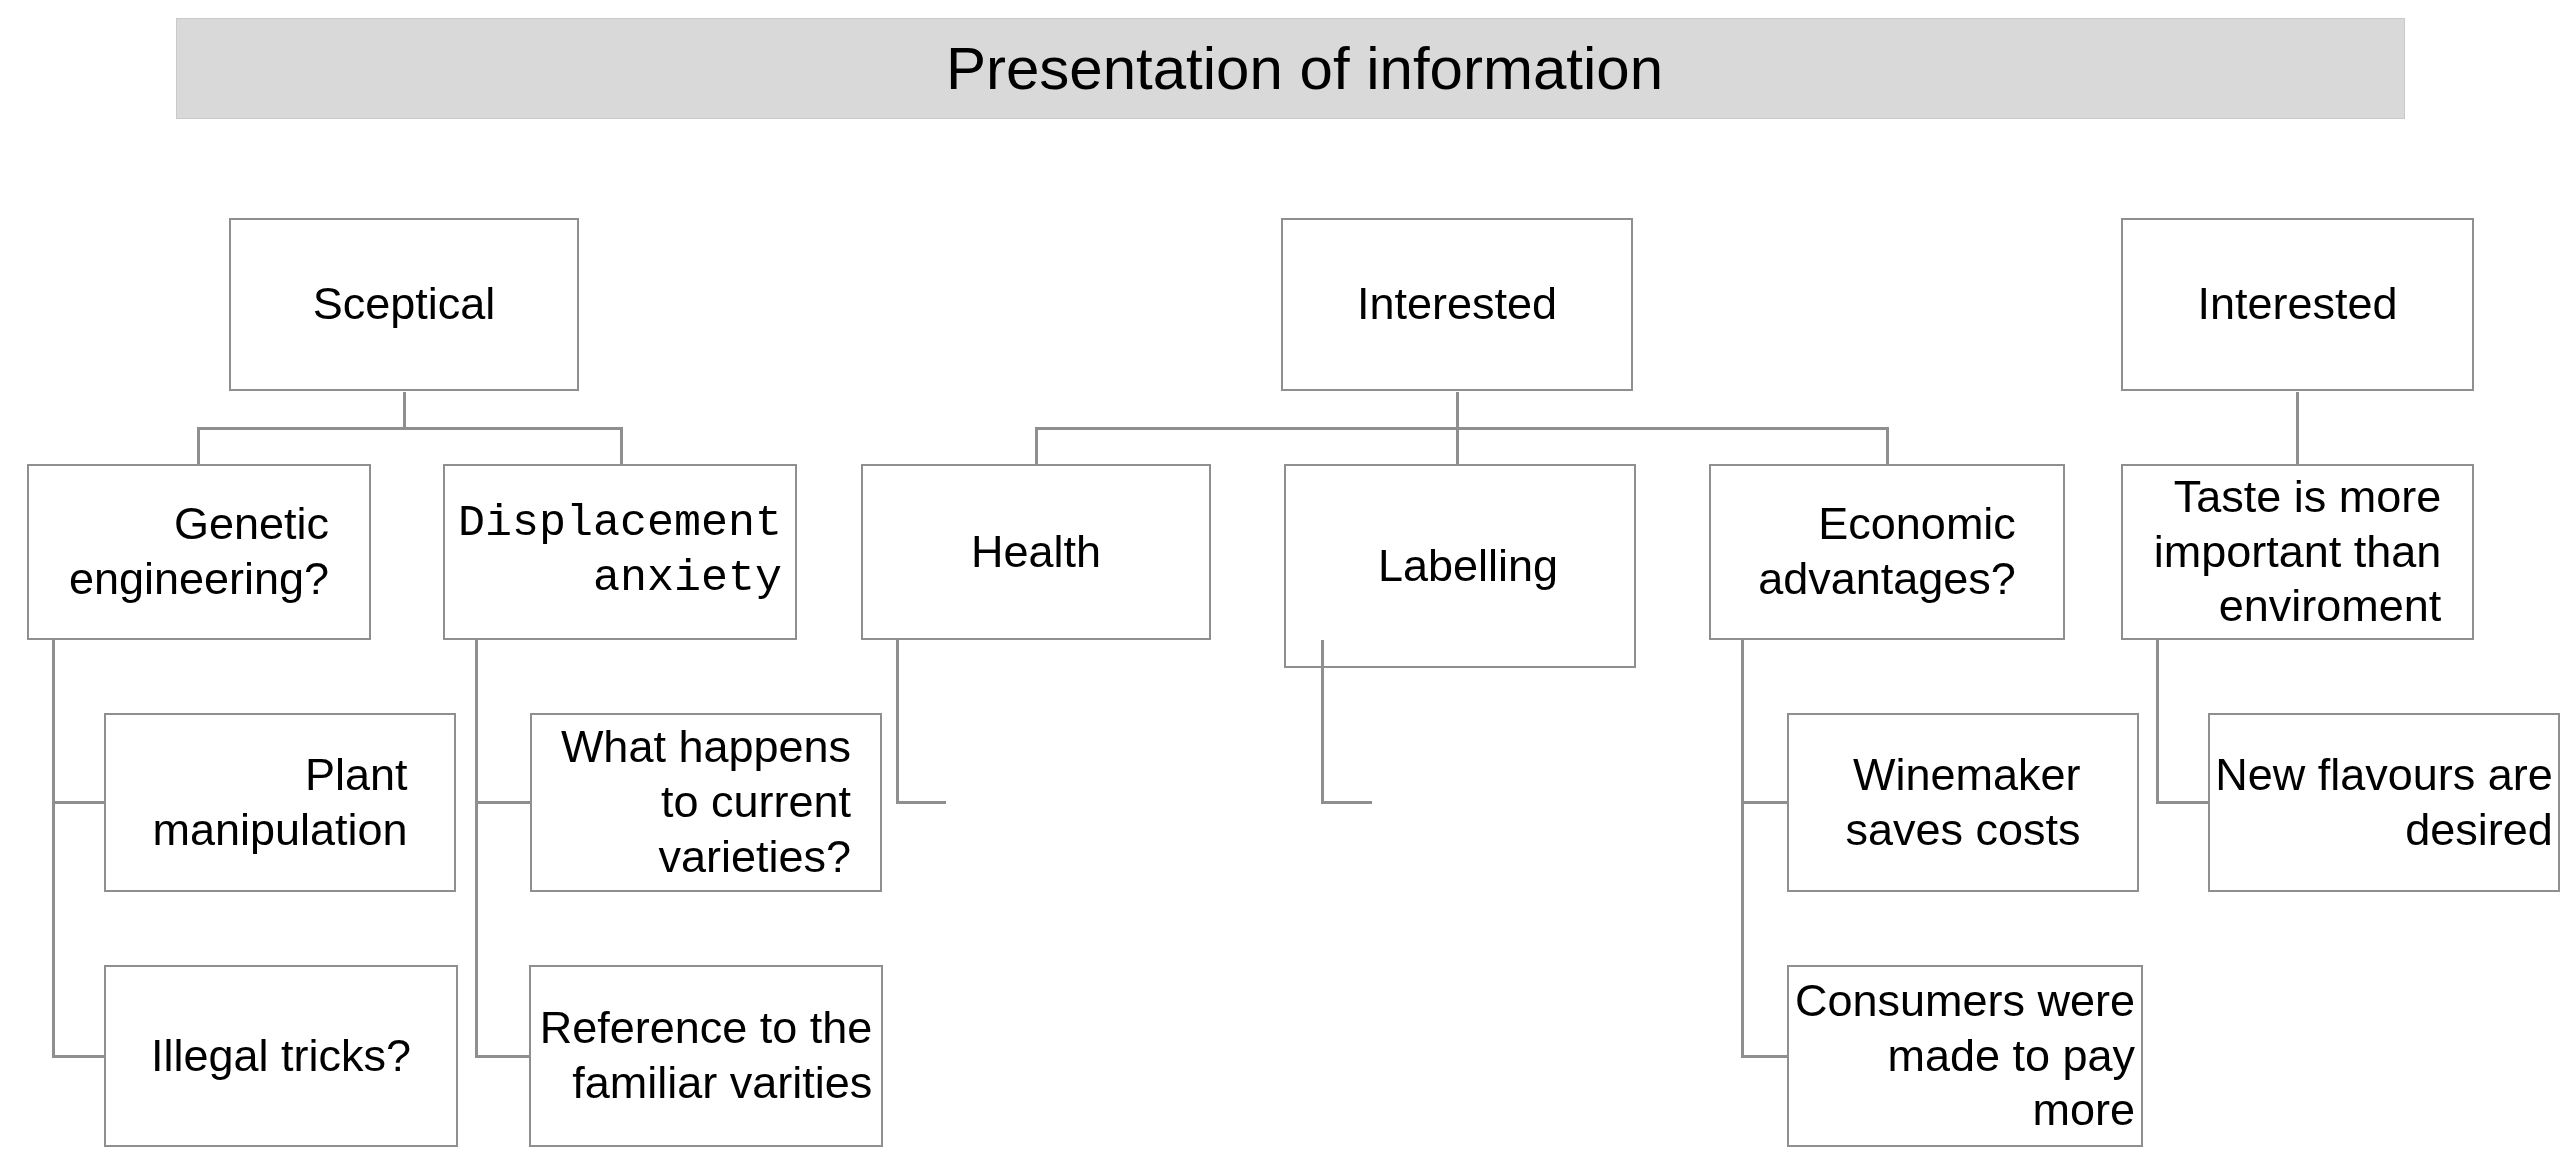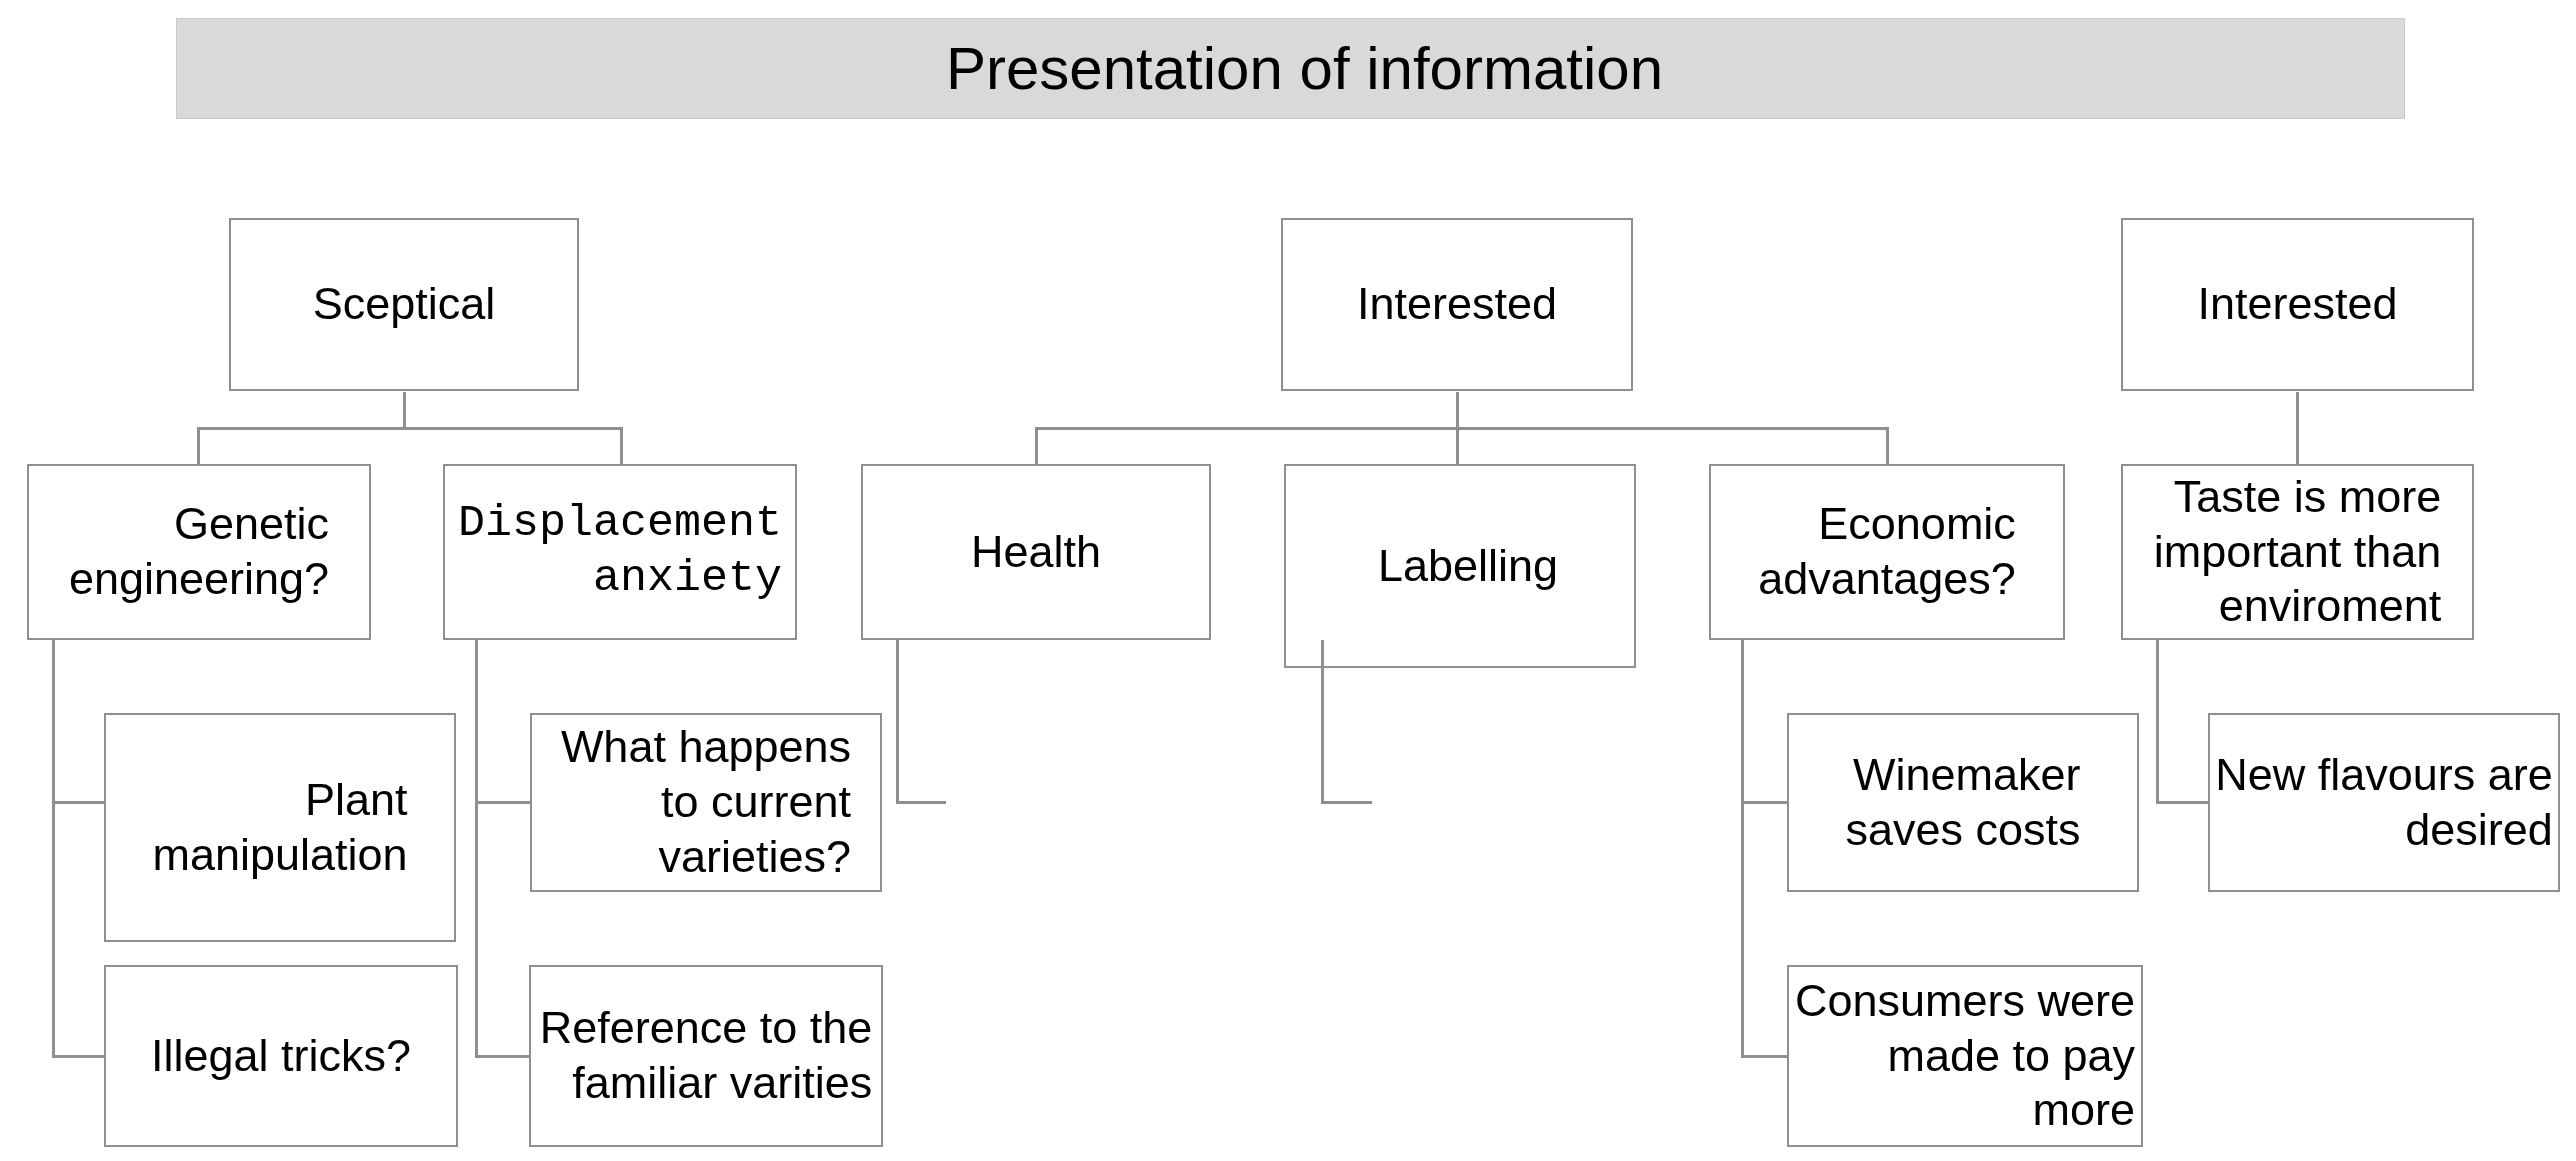--- a/index.html
+++ b/index.html
@@ -85,21 +85,21 @@
   <div class="node" style="left:1709px;top:464px;width:356px;height:176px;">
       <div class="label">Economic
 advantages?</div>
     </div>
   <div class="node" style="left:2121px;top:464px;width:353px;height:176px;">
       <div class="label">Taste is more
 important than
 enviroment</div>
     </div>
 
-  <div class="node" style="left:104px;top:713px;width:352px;height:229px;">
+  <div class="node" style="left:104px;top:713px;width:352px;height:179px;">
       <div class="label">Plant
 manipulation</div>
     </div>
   <div class="node" style="left:530px;top:713px;width:352px;height:179px;">
       <div class="label">What happens
 to current
 varieties?</div>
     </div>
   <div class="node" style="left:1787px;top:713px;width:352px;height:179px;">
       <div class="label">Winemaker

